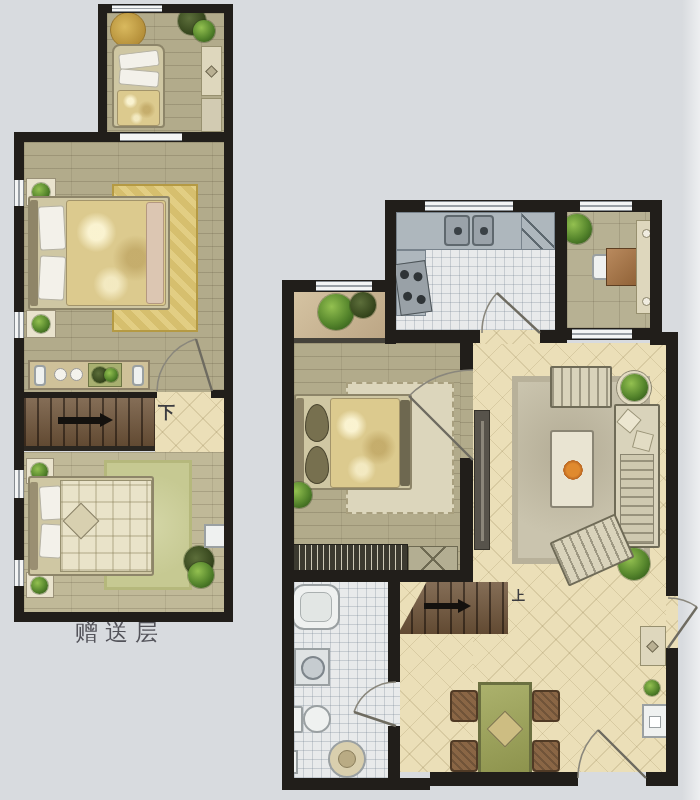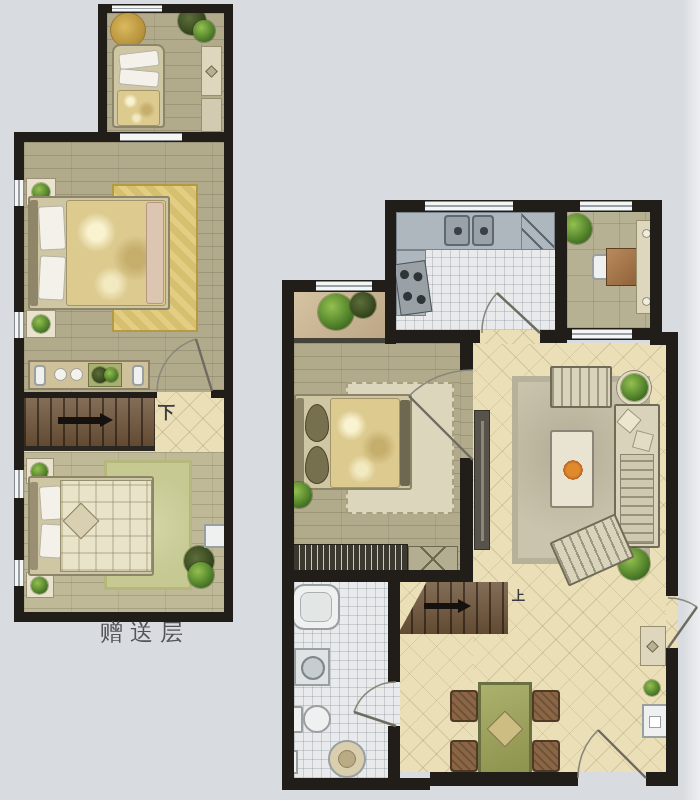--- a/index.html
+++ b/index.html
@@ -72,21 +72,21 @@
         background-image:repeating-linear-gradient(90deg,rgba(232,227,207,.85) 0 1px,transparent 1px 6px);}
   .xcab{background:#b3ae92;border:1px solid #6e6a52;
         background-image:linear-gradient(45deg,transparent calc(50% - 1px),#6e6a52 calc(50% - 1px) calc(50% + 1px),transparent calc(50% + 1px)),
         linear-gradient(-45deg,transparent calc(50% - 1px),#6e6a52 calc(50% - 1px) calc(50% + 1px),transparent calc(50% + 1px));}
   .tv{background:#57534b;border:1px solid #35322b;}
   .dining-table{background:linear-gradient(160deg,#abb16c,#8d934d);border:3px solid #6b7040;}
   .chair{background:#8a6645;border:2px solid #503a25;border-radius:4px;
         background-image:repeating-linear-gradient(45deg,rgba(0,0,0,.18) 0 2px,transparent 2px 6px);}
   .flower{border-radius:50%;background:radial-gradient(circle at 50% 50%,#e08a2e 0 45%,#b8641f 68%,rgba(0,0,0,0) 70%);}
   .stair-label{font-weight:700;font-size:17px;line-height:1;color:#3c3c40;}
-  .plan-label{font-size:23px;line-height:1.3;color:var(--label-text,#53535a);letter-spacing:7px;text-align:right;}
+  .plan-label{font-size:23px;line-height:1.3;color:var(--label-text,#53535a);letter-spacing:7px;text-align:center;}
   .overlay{position:absolute;left:0;top:0;pointer-events:none;}
   .edge-strip{background:linear-gradient(90deg,rgba(255,255,255,0),rgba(255,255,255,.55));}
 </style>
 </head>
 <body>
 
 <div class="canvas">
   <div class="edge-strip" style="left:682px;top:0;width:18px;height:800px"></div>
 
   <div class="wood" style="left:107px;top:13px;width:117px;height:119px"></div>

